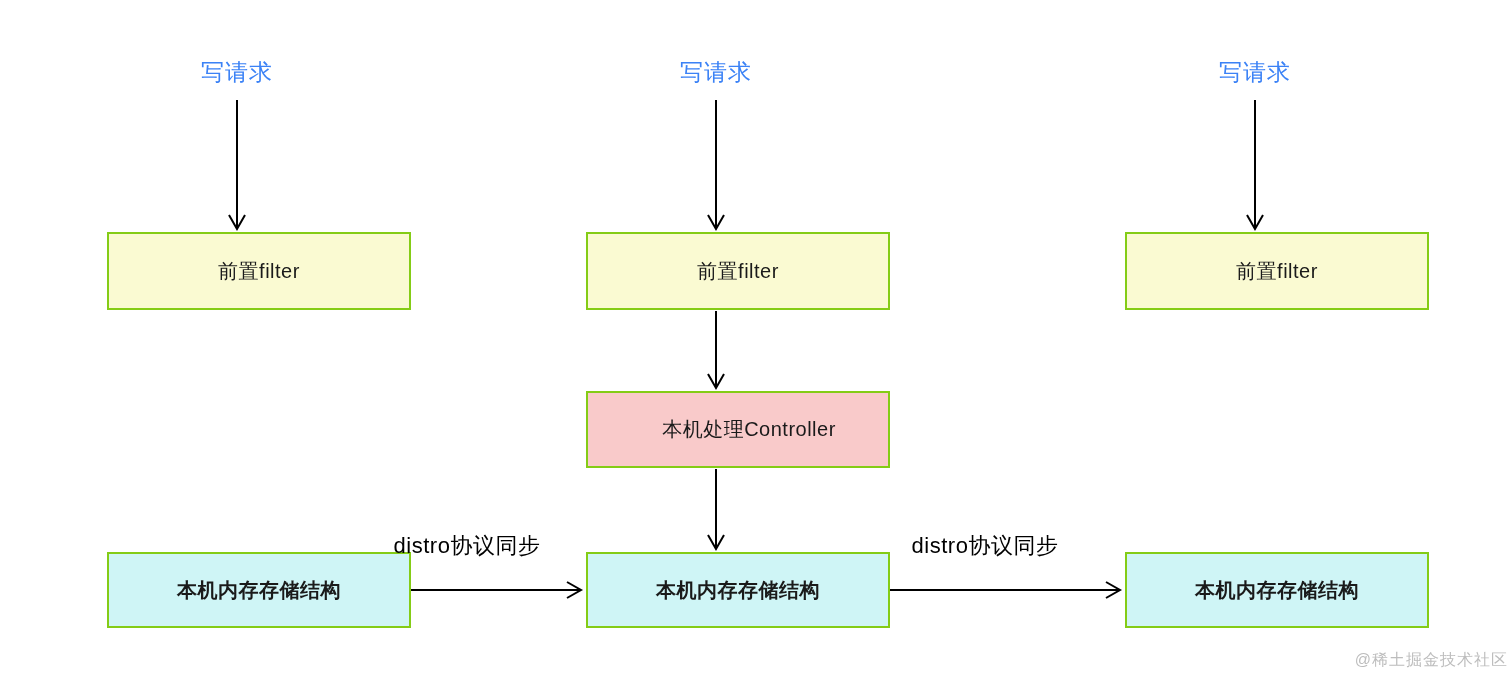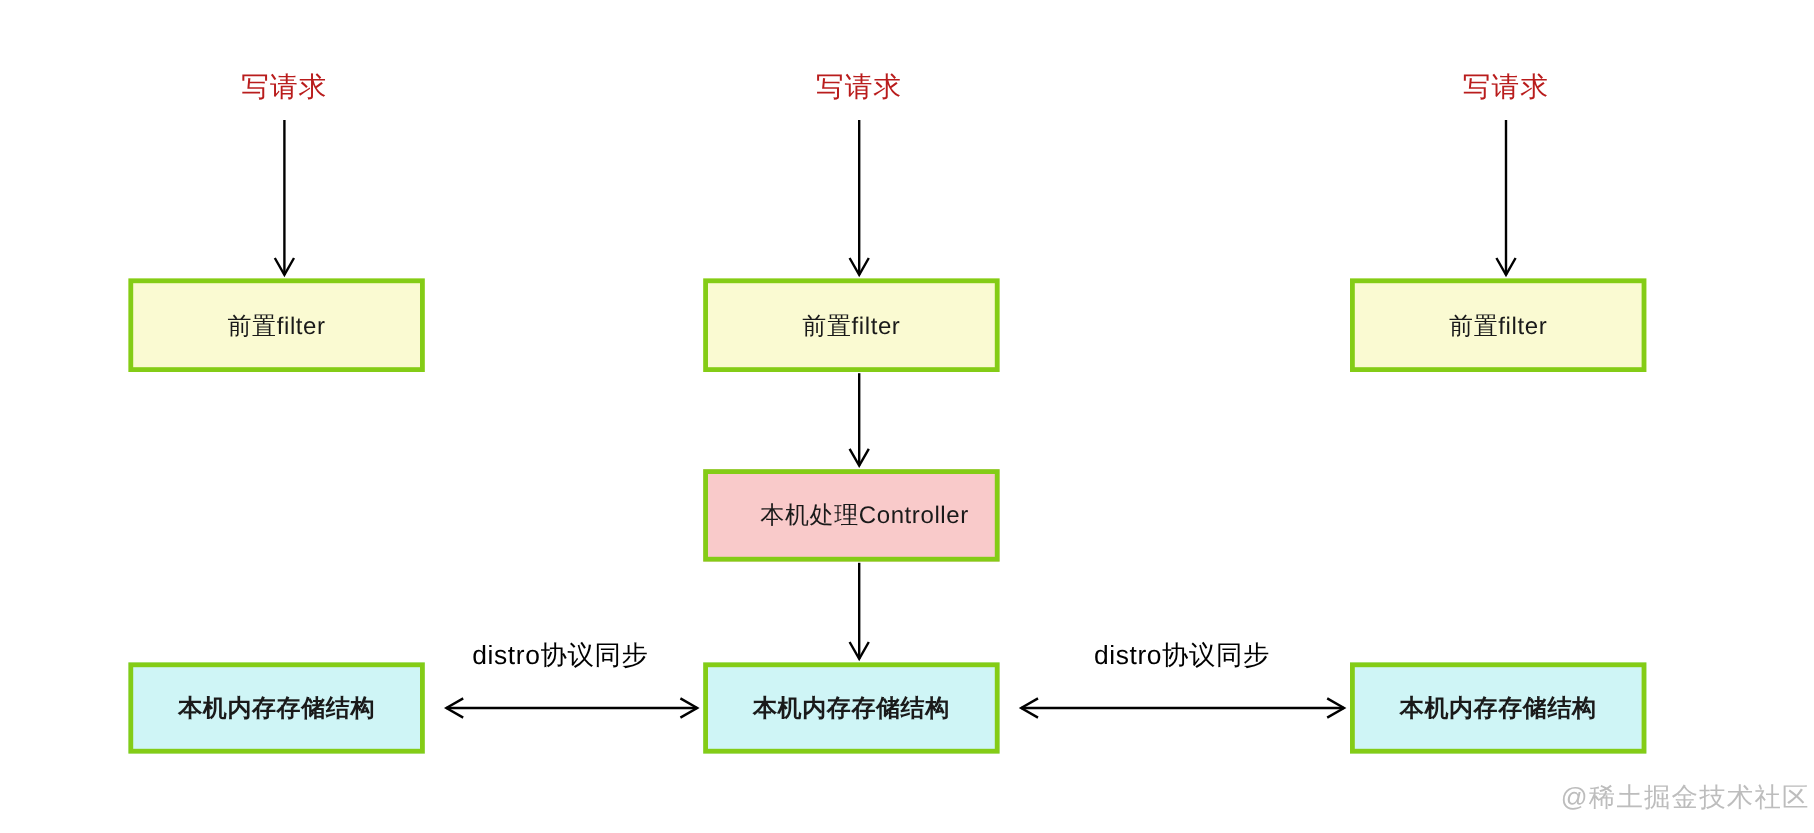--- a/index.html
+++ b/index.html
@@ -24,30 +24,30 @@
   }
   .arrow {
     stroke: #000000;
     stroke-width: 2;
   }
   .flow-label {
     position: absolute;
     width: 240px;
     text-align: center;
     font-size: 23px;
-    color: #b91c1c;
+    color: #3b82f6;
     letter-spacing: 1px;
     white-space: nowrap;
   }
   .node {
     position: absolute;
-    width: 247px;
+    width: 304px;
     height: 78px;
     box-sizing: border-box;
-    border: 4px solid #84cc16;
+    border: 2px solid #84cc16;
     display: flex;
     align-items: center;
     justify-content: center;
     font-size: 20px;
     color: #1a1a1a;
     letter-spacing: 0.5px;
     white-space: nowrap;
   }
   .node-yellow { background: #fafad2; }
   .node-pink   { background: #f9caca; }
@@ -75,21 +75,21 @@
     white-space: nowrap;
     top: 531px;
   }
   .pos-distro-left  { left: 347px; }
   .pos-distro-right { left: 865px; }
 
   .watermark {
     position: absolute;
     right: 4px;
     top: 650px;
-    font-size: 22px;
+    font-size: 16px;
     color: #bdbdbd;
     letter-spacing: 1px;
     white-space: nowrap;
   }
 </style>
 </head>
 <body>
 
 <div class="canvas">
 

